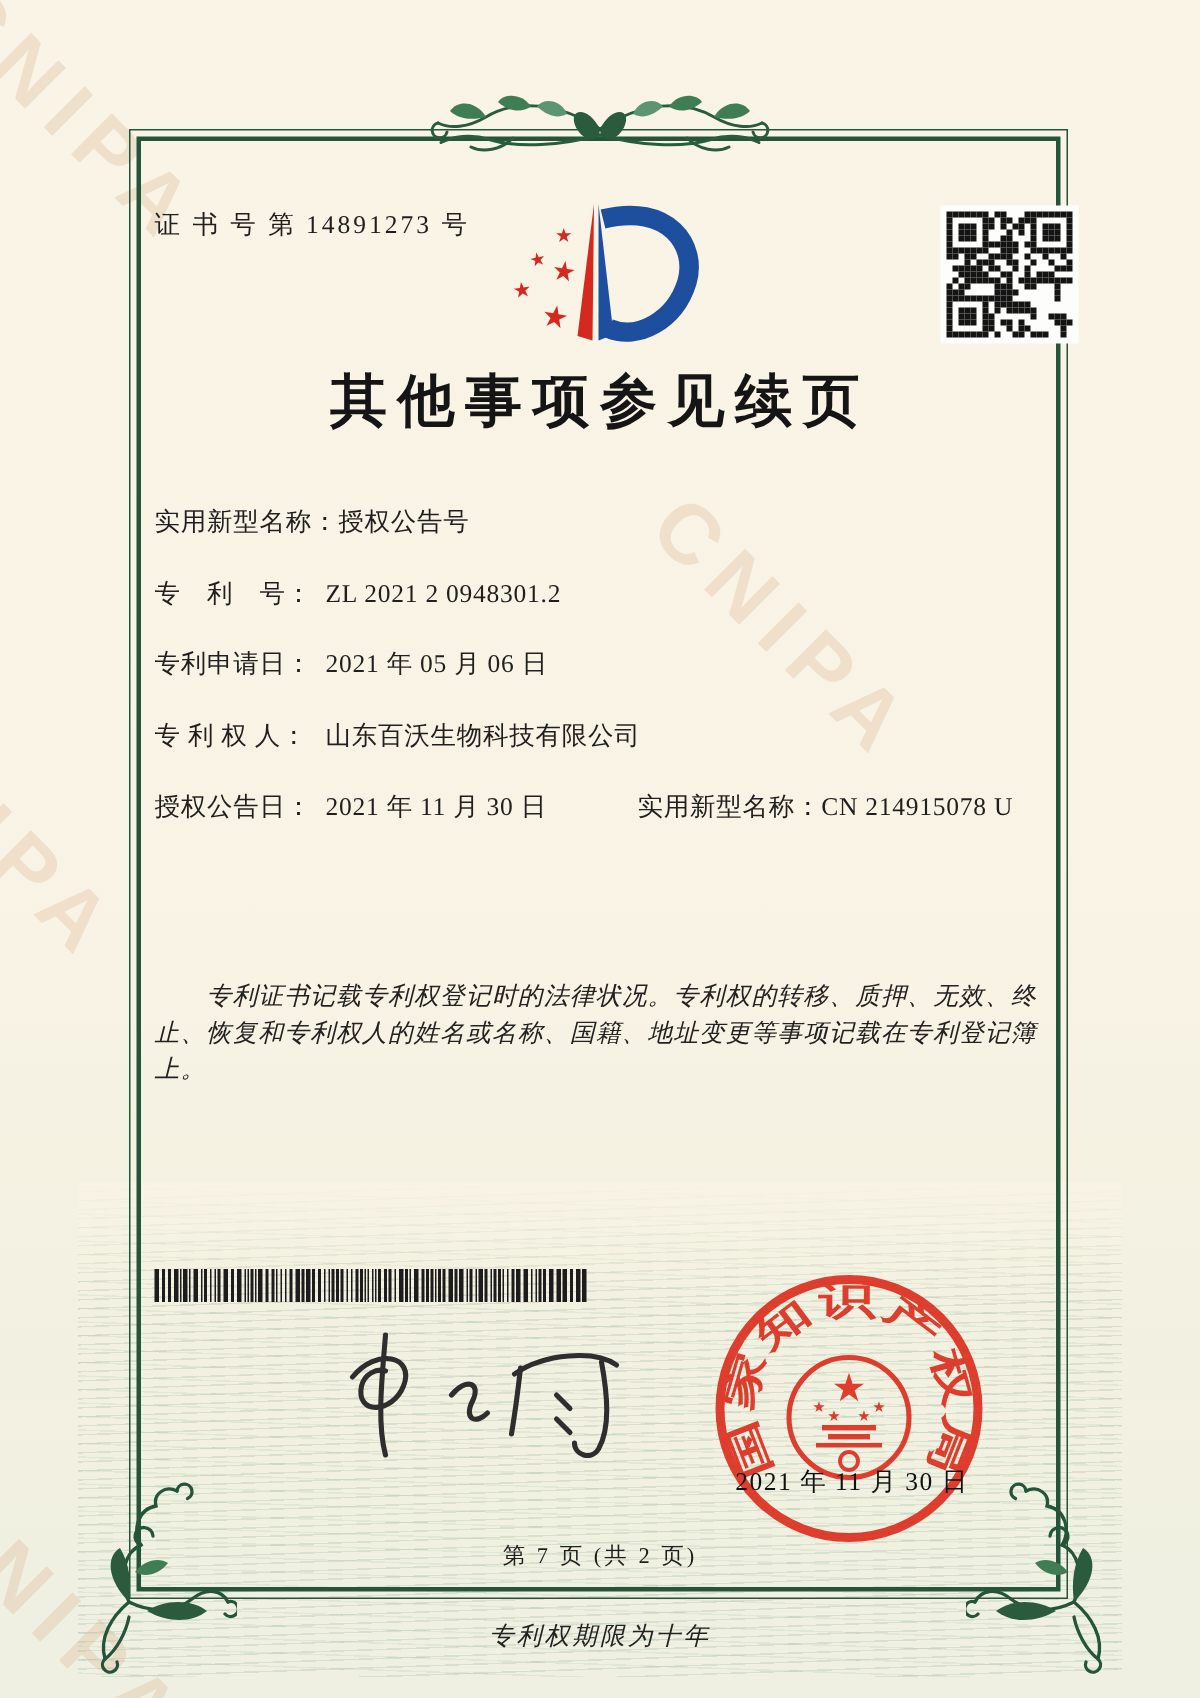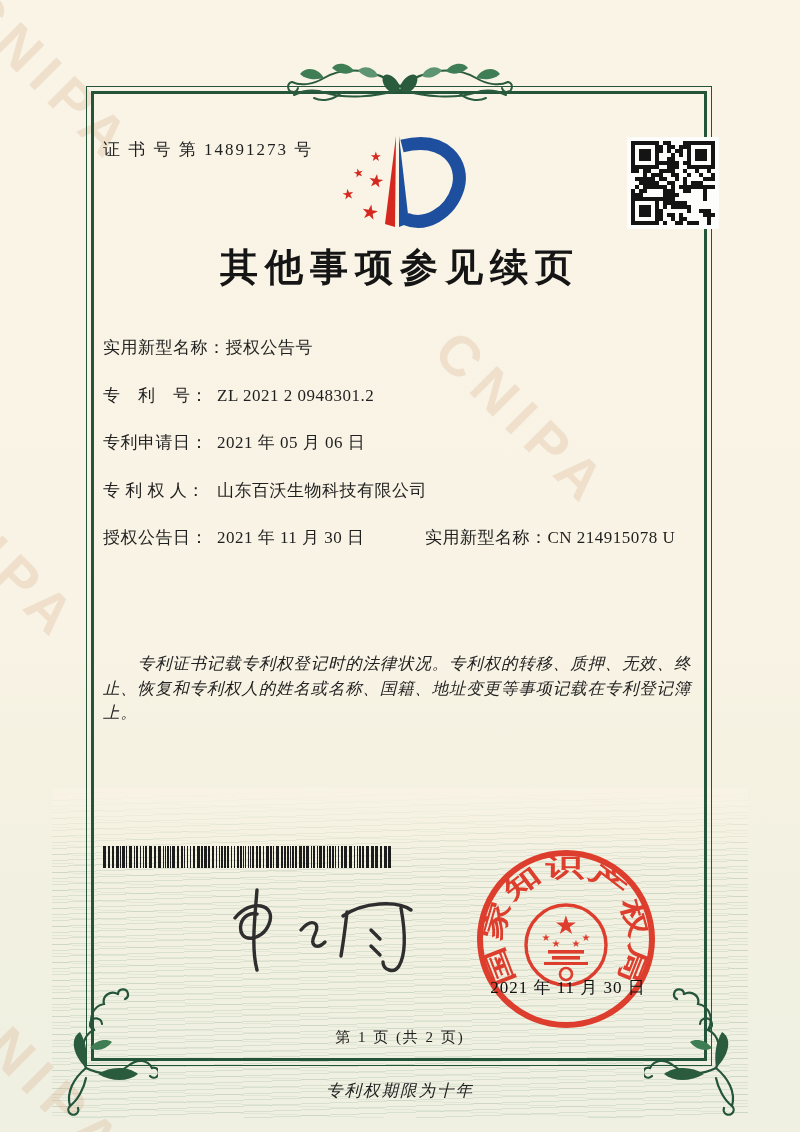--- a/index.html
+++ b/index.html
@@ -750,16 +750,16 @@
       <text x="103" y="101" font-size="10" text-anchor="middle" stroke="none">★</text>
       <text x="113" y="95" font-size="10" text-anchor="middle" stroke="none">★</text>
       <rect x="75" y="104" width="36" height="3.6" stroke="none"></rect>
       <rect x="79" y="110" width="28" height="3.6" stroke="none"></rect>
       <rect x="71" y="116" width="44" height="3" stroke="none"></rect>
       <circle cx="93" cy="128" r="6" fill="none" stroke-width="2.6"></circle>
     </g>
   </svg>
   <div class="abs seal-date">2021 年 11 月 30 日</div>
 
-  <div class="abs page-num">第 1 页 (共 2 页)</div>
+  <div class="abs page-num">第 7 页 (共 2 页)</div>
   <div class="abs cont-note">专利权期限为十年</div>
 
 </div>
 
 </body></html>

